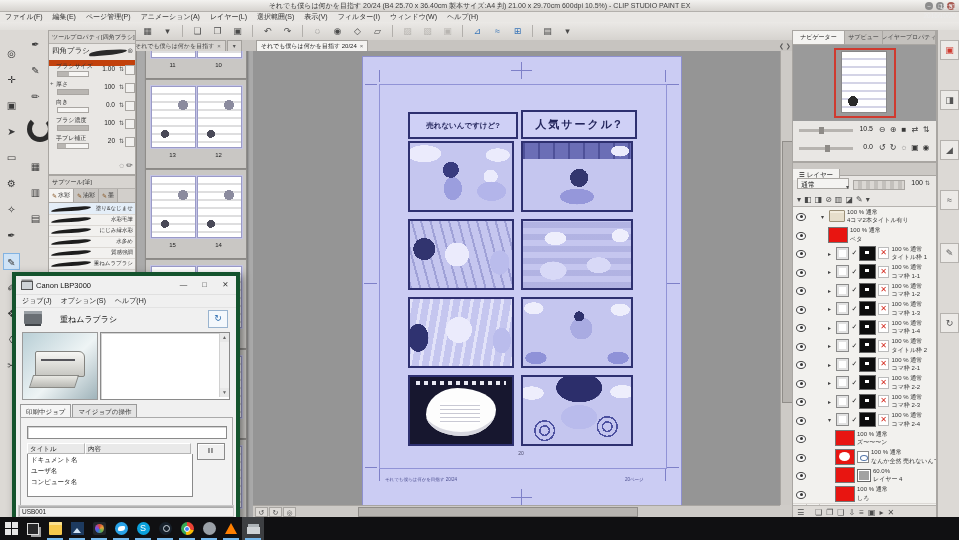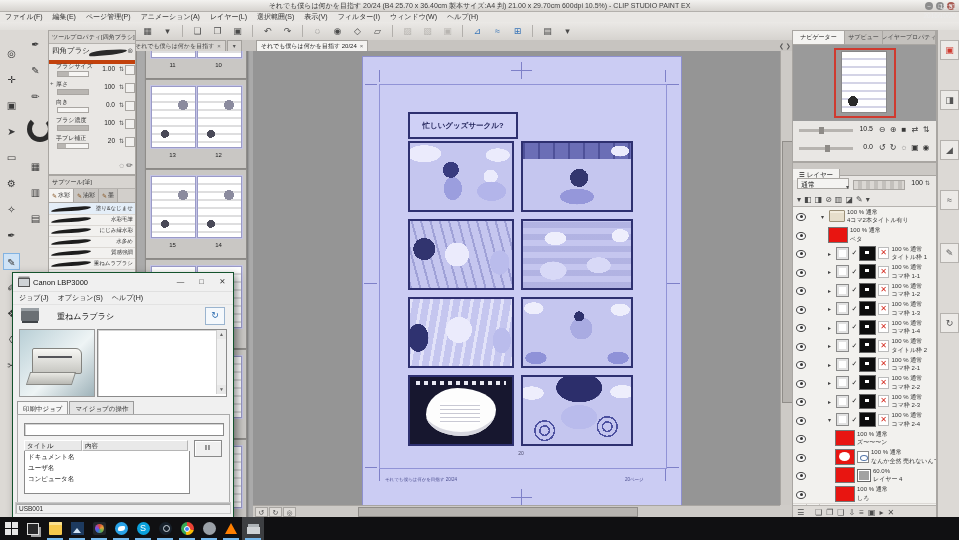--- a/index.html
+++ b/index.html
@@ -34,21 +34,21 @@
   #tabscroll{position:absolute;left:779px;top:42px;font-size:6px;color:#555;}
   
   #toolcol1{position:absolute;left:0;top:30px;width:24px;height:487px;background:#dcd9d5;border-right:1px solid #b5b2ae;}
   #toolcol2{position:absolute;left:24px;top:30px;width:24px;height:487px;background:#dcd9d5;border-right:1px solid #b5b2ae;}
   .tool{position:absolute;left:3px;width:17px;height:17px;font-size:10px;line-height:17px;text-align:center;color:#3a3a3a;}
   .tool.sel{background:#cfe3f6;border:1px solid #82b3e2;box-sizing:border-box;}
   #strokecircle{position:absolute;left:3px;top:86px;width:16px;height:16px;border:5px solid #2c2c2c;border-top-color:transparent;border-radius:50%;}
   
   #proppanel{position:absolute;left:48px;top:30px;width:88px;height:145px;background:#e9e7e4;border:1px solid #a9a6a2;box-sizing:border-box;font-size:6px;}
   .phdr{height:12px;background:#d7d4d0;border-bottom:1px solid #b5b2ae;line-height:12px;padding-left:3px;color:#333;white-space:nowrap;overflow:hidden;}
-  #brushnamerow{position:relative;height:16px;border-bottom:4px solid #c2410c;padding-left:28px;}
+  #brushnamerow{position:relative;height:16px;border-bottom:6px solid #c2410c;padding-left:28px;}
   #brushname{position:absolute;left:3px;top:2px;font-size:7.5px;color:#222;}
   #brushstroke{position:absolute;left:40px;top:6px;width:38px;height:5px;background:#2a2a2a;border-radius:50% 80% 60% 20%/90% 60% 90% 30%;transform:rotate(-5deg);}
   #brushclose{position:absolute;right:2px;top:3px;font-size:7px;color:#666;}
   #proprows{position:absolute;left:0;top:30px;width:88px;height:92px;}
   .prow{position:absolute;left:0;width:88px;height:18px;}
   .pexp{position:absolute;left:1px;top:1px;font-size:6px;color:#555;}
   .plabel{position:absolute;left:7px;top:1px;color:#333;white-space:nowrap;}
   .pslider{position:absolute;left:8px;top:10px;width:30px;height:4px;background:#f6f5f3;border:1px solid #a9a6a2;}
   .pfill{height:100%;background:#b9b6b2;}
   .pval{position:absolute;right:22px;top:4px;width:22px;text-align:right;color:#222;font-size:6.5px;}
@@ -197,21 +197,21 @@
   .ltext{display:flex;flex-direction:column;line-height:8.5px;font-size:6px;color:#333;white-space:nowrap;width:46px;}
   #lbottom{position:relative;height:13px;border-top:1px solid #b5b2ae;display:flex;gap:4px;align-items:center;padding-left:22px;background:#dedbd7;}
   .lbi{font-size:8px;color:#4a4a4a;}
   #lmenu{position:absolute;left:4px;top:2px;font-size:8px;color:#4a4a4a;}
   
   #dock{position:absolute;left:937px;top:30px;width:22px;height:487px;background:#dcd9d5;border-left:1px solid #a9a6a2;}
   .dockbtn{position:absolute;left:2px;width:17px;height:18px;border:1px solid #b5b2ae;background:#eceae7;
     font-size:9px;line-height:18px;text-align:center;color:#555;}
   .dockbtn.red{color:#d03a2f;font-weight:bold;}
   
-  #printdlg{position:absolute;left:12px;top:272px;width:220px;height:244px;background:#f0f0f0;border:1px solid #14532d;
+  #printdlg{position:absolute;left:12px;top:272px;width:220px;height:244px;background:#f0f0f0;border:4px solid #14532d;
     box-shadow:3px 3px 8px rgba(0,0,0,.45);z-index:10;font-size:7px;}
   #pdtitle{position:relative;height:18px;background:#f0f0f0;border-bottom:1px solid #e0e0e0;}
   #pdicon{position:absolute;left:5px;top:5px;width:10px;height:7px;background:#cfd3d6;border:1px solid #555;box-shadow:0 -2px 0 -0.5px #888;}
   #pdname{position:absolute;left:20px;top:5px;font-size:7.5px;color:#111;}
   #pdbtns{position:absolute;right:0;top:0;display:flex;}
   .pdb{width:21px;height:18px;text-align:center;line-height:18px;font-size:7.5px;color:#333;}
   #pdmenu{display:flex;gap:9px;height:12px;padding-left:6px;font-size:7px;line-height:12px;border-bottom:1px solid #e3e3e3;}
   #pstatusrow{position:relative;height:22px;}
   #bigprinter{position:absolute;left:8px;top:3px;width:18px;height:13px;background:#6a6f74;border-radius:1px;box-shadow:inset 0 3px 0 #9aa0a5, 0 3px 0 -1px #3f4347;}
   #pstatustext{position:absolute;left:44px;top:6px;font-size:8px;color:#111;}
@@ -522,21 +522,22 @@
       <div class="trim" style="left:304px;top:226px;width:13px;height:1px;"></div>
       <div class="trim" style="left:2px;top:27px;width:12px;height:1px;"></div>
       <div class="trim" style="left:16px;top:13px;width:1px;height:12px;"></div>
       <div class="trim" style="left:304px;top:27px;width:12px;height:1px;"></div>
       <div class="trim" style="left:302px;top:13px;width:1px;height:12px;"></div>
       <div class="trim" style="left:2px;top:410px;width:12px;height:1px;"></div>
       <div class="trim" style="left:16px;top:412px;width:1px;height:12px;"></div>
       <div class="trim" style="left:304px;top:410px;width:12px;height:1px;"></div>
       <div class="trim" style="left:302px;top:412px;width:1px;height:12px;"></div>
 
-      <div id="titleL" class="ptitle">忙しいグッズサークル?</div>
+      <div id="titleL" class="ptitle">売れないんですけど?</div>
+      <div id="titleR" class="ptitle">人気サークル?</div>
 
       <div class="panel p1" style="left:45px;top:84px;"></div>
       <div class="panel p2 rcol" style="left:158px;top:84px;"></div>
       <div class="panel p3" style="left:45px;top:162px;"></div>
       <div class="panel p4 rcol" style="left:158px;top:162px;"></div>
       <div class="panel p5" style="left:45px;top:240px;"></div>
       <div class="panel p6 rcol" style="left:158px;top:240px;"></div>
       <div class="panel p7" style="left:45px;top:318px;">
         <div id="rope"></div>
         <div id="whiteblob">

